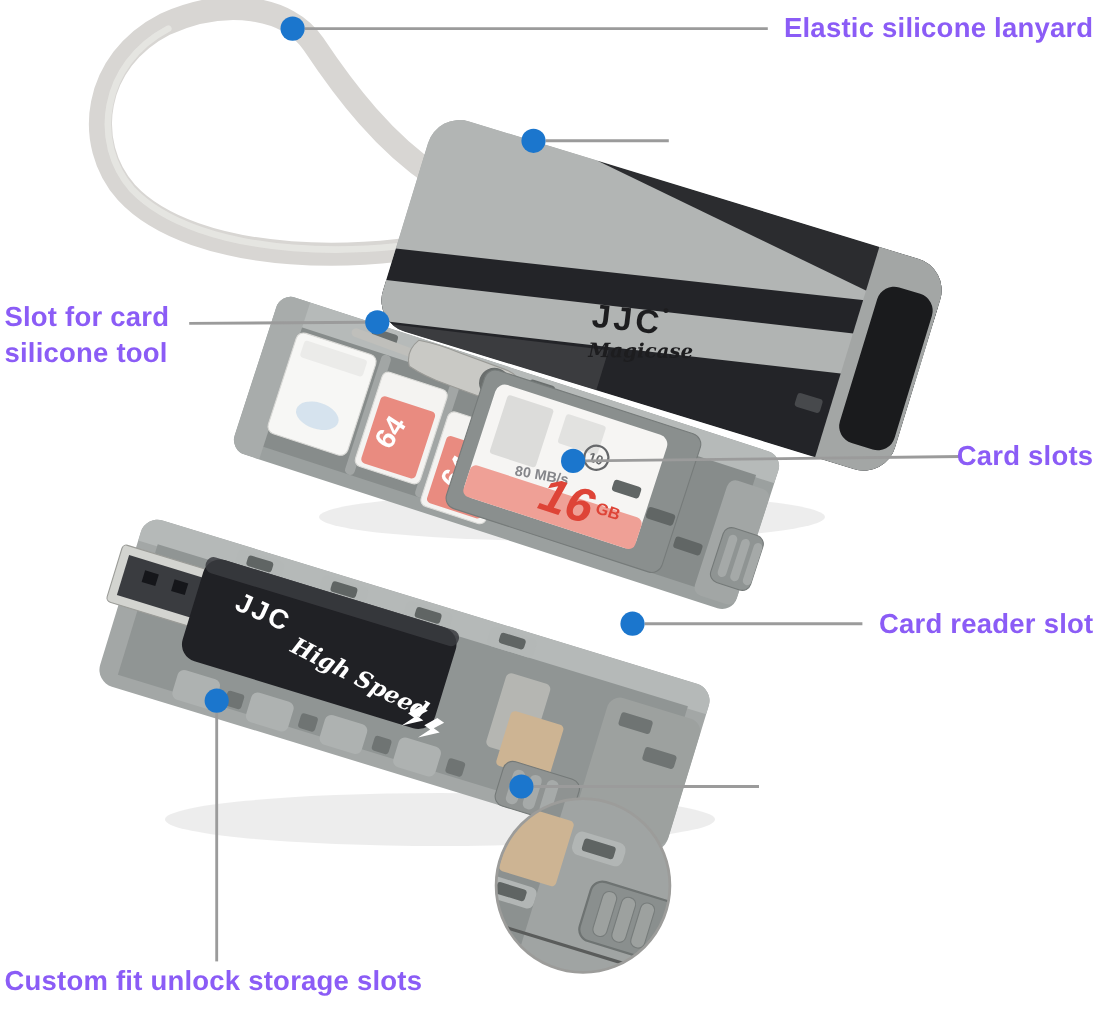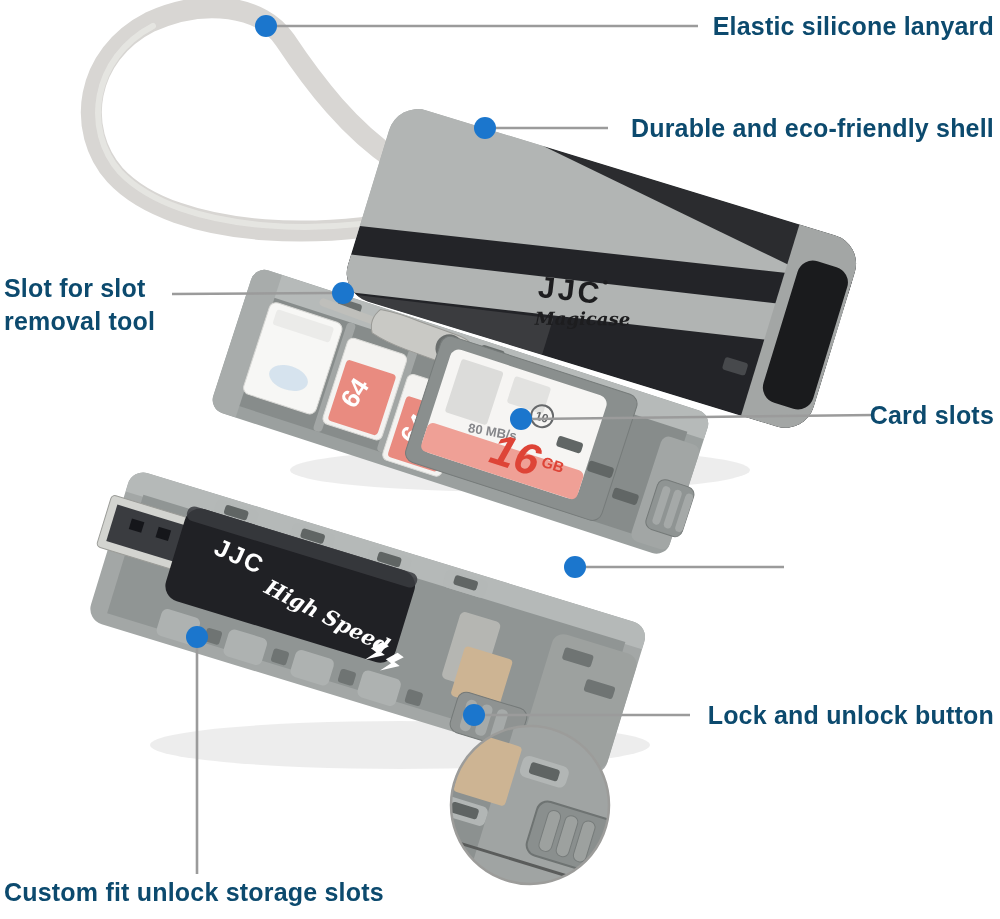--- a/index.html
+++ b/index.html
@@ -2,21 +2,21 @@
 <html><head>
 <meta charset="utf-8">
 <style>
   html,body{margin:0;padding:0;background:#fff;}
   .canvas{
     position:relative;width:1000px;height:919px;background:#ffffff;
     overflow:hidden;font-family:"Liberation Sans",sans-serif;
   }
   .artwork{position:absolute;left:0;top:0;}
   .label{
-    position:absolute;font-size:25px;font-weight:700;color:#0c4a6e;
+    position:absolute;font-size:25px;font-weight:700;color:#8b5cf6;
     letter-spacing:.2px;line-height:1.3;white-space:nowrap;
   }
   .label.wrap{white-space:normal;}
   svg text{font-family:"Liberation Sans",sans-serif;}
   svg text.script{font-family:"DejaVu Serif",serif;font-style:italic;font-weight:700;}
 </style>
 </head>
 <body>
 
 <div class="canvas">
@@ -248,18 +248,17 @@
       <circle cx="485" cy="128" r="11"></circle>
       <circle cx="343" cy="293" r="11"></circle>
       <circle cx="521" cy="419" r="11"></circle>
       <circle cx="575" cy="567" r="11"></circle>
       <circle cx="474" cy="715" r="11"></circle>
       <circle cx="197" cy="637" r="11"></circle>
     </g>
   </svg>
 
   <div class="label" style="top:10px;right:6px;">Elastic silicone lanyard</div>
-  <div class="label" style="top:112px;right:6px;">Durable and eco-friendly shell</div>
-  <div class="label wrap" style="left:4px;top:272px;width:185px;">Slot for slot removal tool</div>
+  <div class="label wrap" style="left:4px;top:272px;width:185px;">Slot for card silicone tool</div>
   <div class="label" style="top:399px;right:6px;">Card slots</div>
-  <div class="label" style="top:699px;right:6px;">Lock and unlock button</div>
+  <div class="label" style="top:551px;right:6px;">Card reader slot</div>
   <div class="label" style="left:4px;top:876px;">Custom fit unlock storage slots</div>
 </div>
 
 </body></html>

